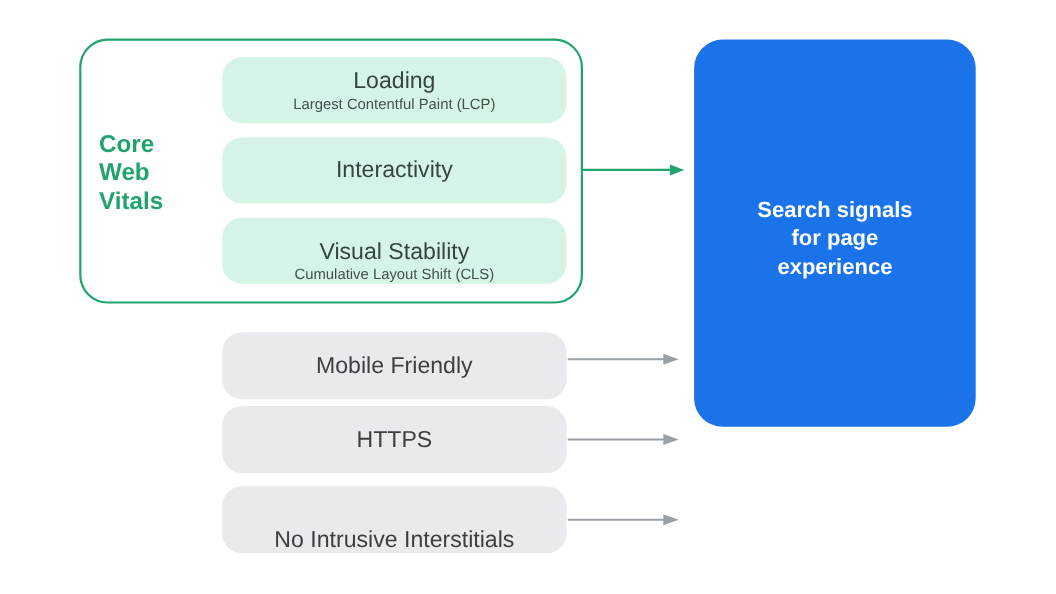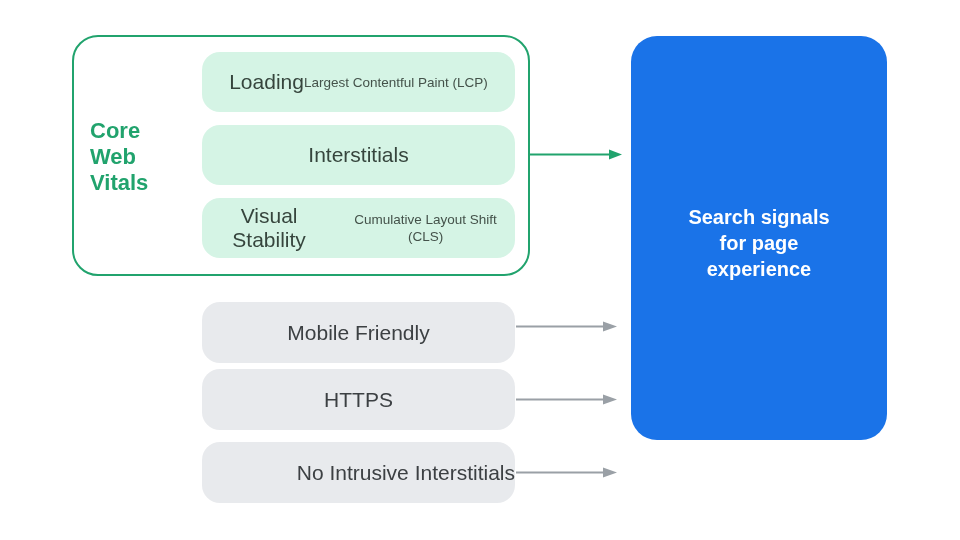--- a/index.html
+++ b/index.html
@@ -45,20 +45,21 @@
     color: var(--green);
     white-space: pre-line;
   }
   
   .pill {
     position: absolute;
     left: 202px;
     width: 313px;
     border-radius: 18px;
     display: flex;
+    flex-direction: column;
     align-items: center;
     justify-content: center;
     text-align: center;
   }
   .pill.mint { background: var(--mint); height: 60px; }
   .pill.gray { background: var(--gray-pill); height: 61px; }
   .pill-title {
     font-size: 21px;
     font-weight: 500;
     color: var(--pill-title);
@@ -88,21 +89,21 @@
   .arrow-gray-2 { left: 516px; top: 393px; }
   .arrow-gray-3 { left: 516px; top: 466px; }
   .arrow-green line { stroke: var(--green); stroke-width: 2; }
   .arrow-green polygon { fill: var(--green); }
   .arrow-gray line { stroke: var(--gray-arrow); stroke-width: 1.8; }
   .arrow-gray polygon { fill: var(--gray-arrow); }
   
   .result-card {
     position: absolute;
     left: 631px; top: 36px;
-    width: 256px; height: 404px;
+    width: 256px; height: 352px;
     border-radius: 26px;
     background: var(--blue);
     display: flex;
     align-items: center;
     justify-content: center;
   }
   .result-label {
     color: var(--white-text);
     font-size: 20px;
     font-weight: 700;
@@ -122,21 +123,21 @@
   <div class="cwv-label">Core
 Web
 Vitals</div>
 
   <div class="pill mint vital-1">
     <div class="pill-title">Loading</div>
     <div class="pill-sub">Largest Contentful Paint (LCP)</div>
   </div>
 
   <div class="pill mint vital-2">
-    <div class="pill-title">Interstitials</div>
+    <div class="pill-title">Interactivity</div>
   </div>
 
   <div class="pill mint vital-3">
     <div class="pill-title">Visual Stability</div>
     <div class="pill-sub">Cumulative Layout Shift (CLS)</div>
   </div>
 
   <svg class="arrow arrow-green" width="95" height="13" viewBox="0 0 95 13">
     <line x1="0" y1="6.5" x2="81" y2="6.5"></line>
     <polygon points="80,1.5 93,6.5 80,11.5"></polygon>

